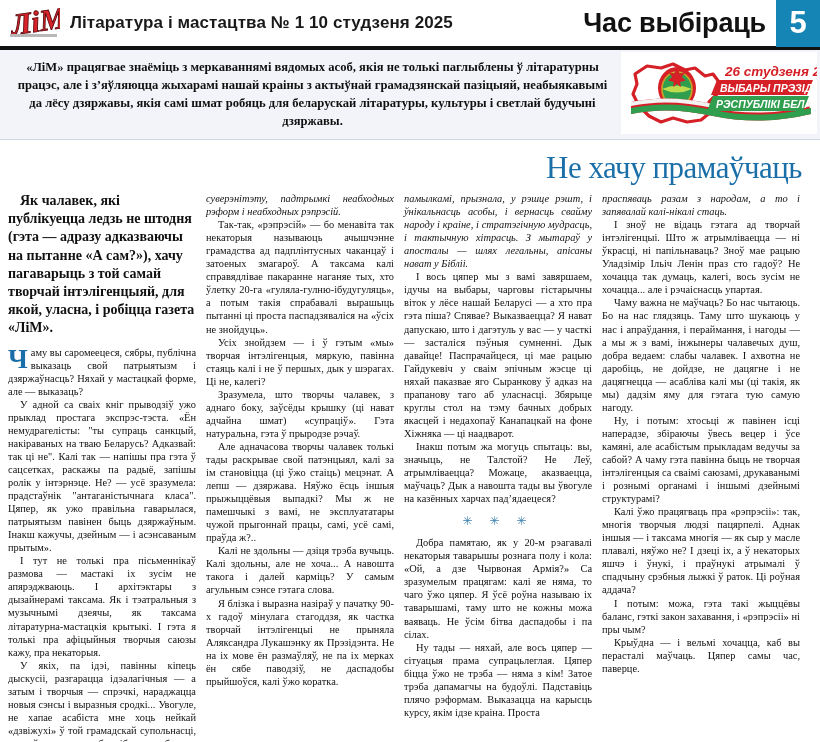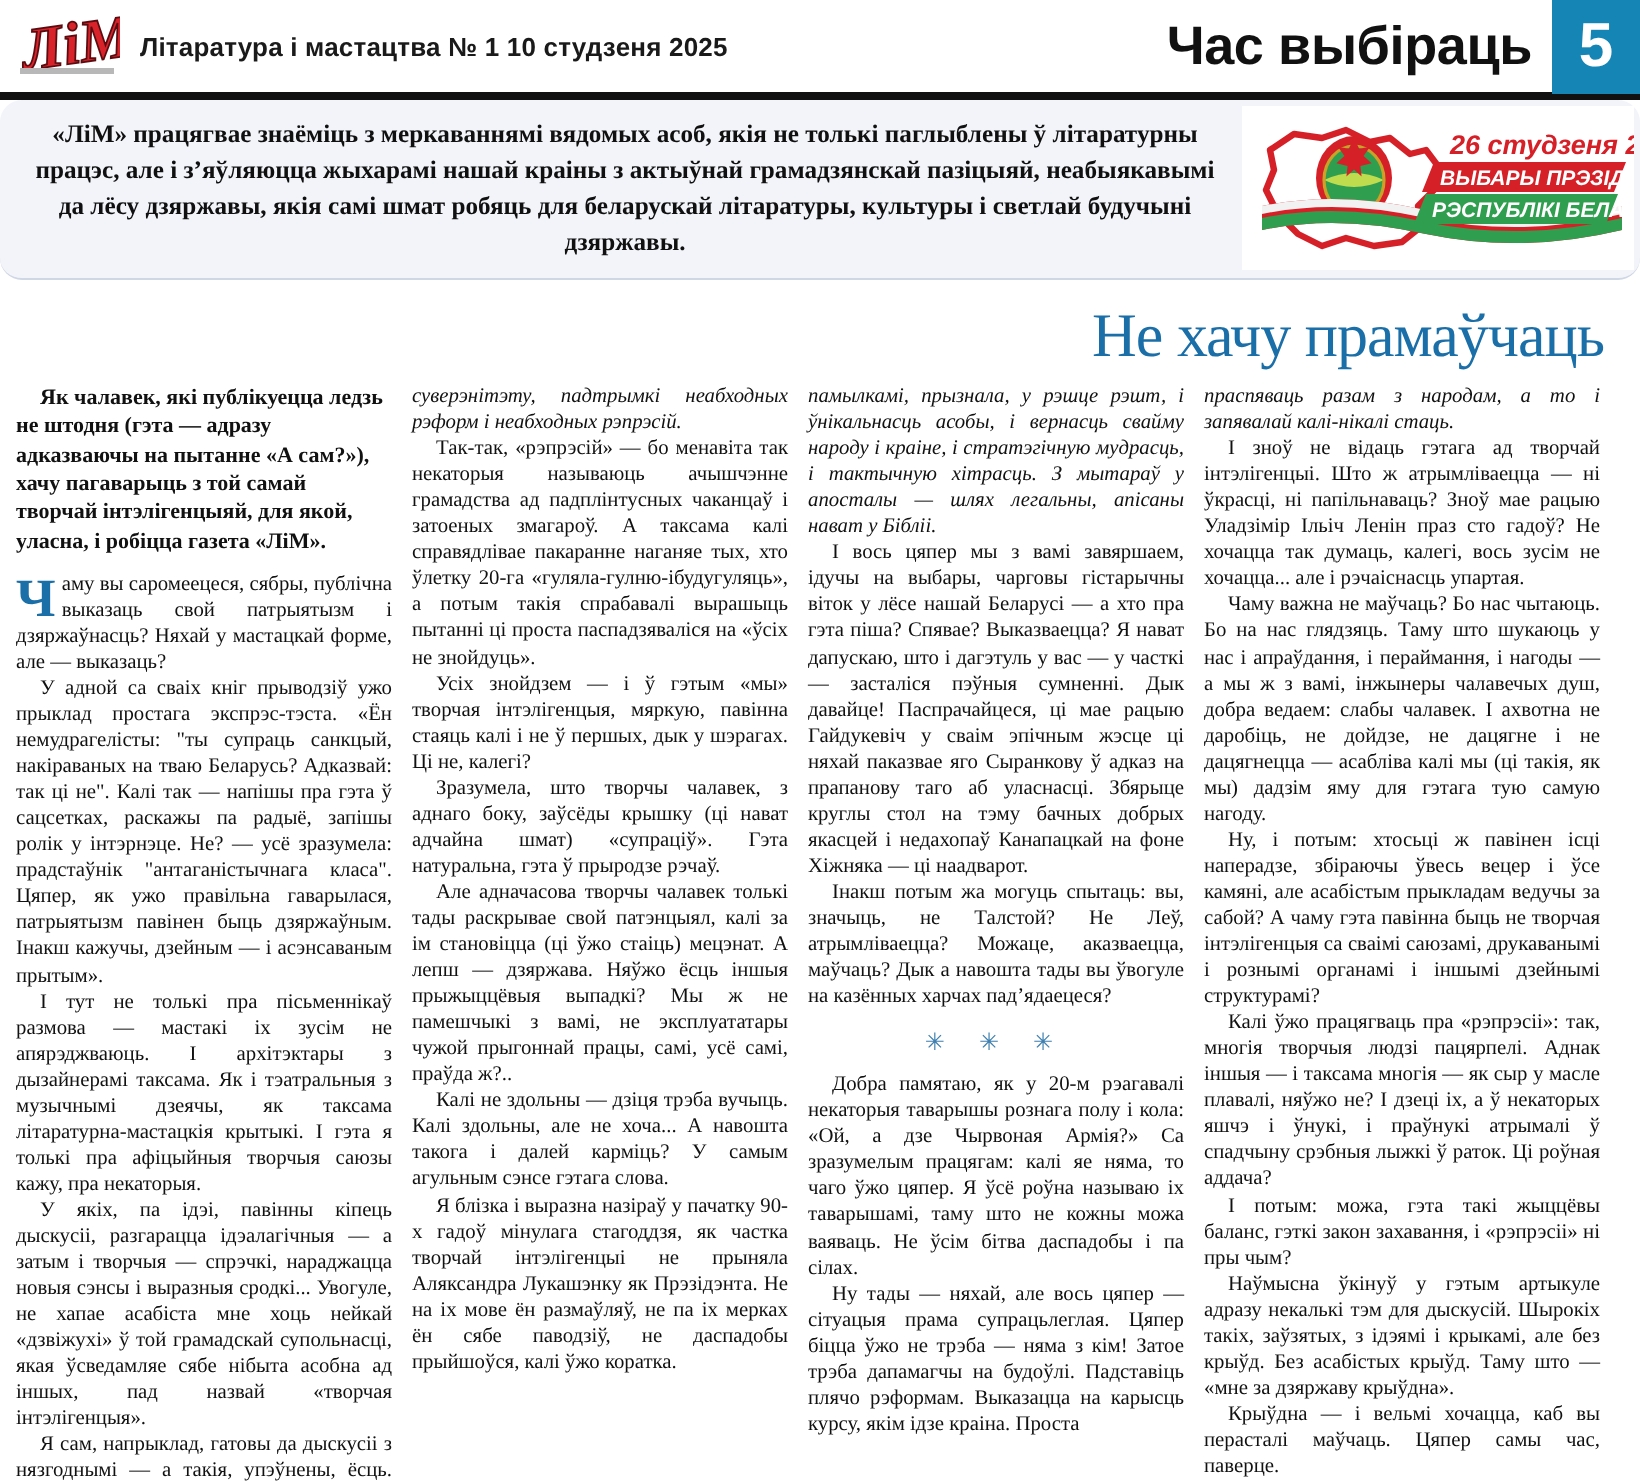--- a/index.html
+++ b/index.html
@@ -35,21 +35,21 @@
     width: 52px;
     height: 34px;
     position: relative;
     flex: 0 0 auto;
     margin-right: 10px;
   }
   .logo svg { display: block; }
   .masthead-meta {
     font-family: "Liberation Sans", sans-serif;
     font-weight: bold;
-    font-size: 13px;
+    font-size: 17px;
     letter-spacing: 0.1px;
     color: #1a1a1a;
     white-space: nowrap;
   }
   .masthead-right {
     margin-left: auto;
     display: flex;
     align-items: stretch;
     height: 48px;
   }
@@ -77,25 +77,24 @@
   .rule-black {
     height: 4px;
     background: #111111;
     margin: 0;
   }
 
   
   .intro-band {
     position: relative;
     display: flex;
-    align-items: center;
+    align-items: flex-start;
     background: #f2f4f9;
     border-bottom: 1px solid #cfd6e4;
     min-height: 86px;
-    border-radius: 11px;
   }
   .intro-text {
     flex: 1 1 auto;
     padding: 9px 10px 8px 14px;
     font-family: "Liberation Serif", serif;
     font-weight: bold;
     font-size: 12.6px;
     line-height: 1.42;
     text-align: center;
     color: #101010;
@@ -144,21 +143,21 @@
   .col p {
     margin: 0;
     text-indent: 12px;
   }
   .col p.noindent { text-indent: 0; font-style: italic; }
 
   .lead {
     font-weight: bold;
     text-align: left;
     text-indent: 0;
-    font-size: 11px;
+    font-size: 14px;
     line-height: 1.30;
     margin-bottom: 8px !important;
   }
   .dropcap-para {
     text-indent: 0 !important;
   }
   .dropcap {
     float: left;
     font-family: "Liberation Serif", serif;
     font-weight: bold;
@@ -270,19 +269,18 @@
       <p>Ну тады — няхай, але вось цяпер — сітуацыя прама супрацьлеглая. Цяпер біцца ўжо не трэба — няма з кім! Затое трэба дапамагчы на будоўлі. Падставіць плячо рэформам. Выказацца на карысць курсу, якім ідзе краіна. Проста</p>
     </div>
 
     <div class="col">
       <p class="noindent">праспяваць разам з народам, а то і запявалай калі-нікалі стаць.</p>
       <p>І зноў не відаць гэтага ад творчай інтэлігенцыі. Што ж атрымліваецца — ні ўкрасці, ні папільнаваць? Зноў мае рацыю Уладзімір Ільіч Ленін праз сто гадоў? Не хочацца так думаць, калегі, вось зусім не хочацца... але і рэчаіснасць упартая.</p>
       <p>Чаму важна не маўчаць? Бо нас чытаюць. Бо на нас глядзяць. Таму што шукаюць у нас і апраўдання, і пераймання, і нагоды — а мы ж з вамі, інжынеры чалавечых душ, добра ведаем: слабы чалавек. І ахвотна не даробіць, не дойдзе, не дацягне і не дацягнецца — асабліва калі мы (ці такія, як мы) дадзім яму для гэтага тую самую нагоду.</p>
       <p>Ну, і потым: хтосьці ж павінен ісці наперадзе, збіраючы ўвесь вецер і ўсе камяні, але асабістым прыкладам ведучы за сабой? А чаму гэта павінна быць не творчая інтэлігенцыя са сваімі саюзамі, друкаванымі і рознымі органамі і іншымі дзейнымі структурамі?</p>
       <p>Калі ўжо працягваць пра «рэпрэсіі»: так, многія творчыя людзі пацярпелі. Аднак іншыя — і таксама многія — як сыр у масле плавалі, няўжо не? І дзеці іх, а ў некаторых яшчэ і ўнукі, і праўнукі атрымалі ў спадчыну срэбныя лыжкі ў раток. Ці роўная аддача?</p>
       <p>І потым: можа, гэта такі жыццёвы баланс, гэткі закон захавання, і «рэпрэсіі» ні пры чым?</p>
-      <p>Наўмысна ўкінуў у гэтым артыкуле адразу некалькі тэм для дыскусій. Шырокіх такіх, заўзятых, з ідэямі і крыкамі, але без крыўд. Без асабістых крыўд. Таму што — «мне за дзяржаву крыўдна».</p>
       <p>Крыўдна — і вельмі хочацца, каб вы перасталі маўчаць. Цяпер самы час, паверце.</p>
 
     </div>
 
   </div>
 </div>
 
 </body></html>

